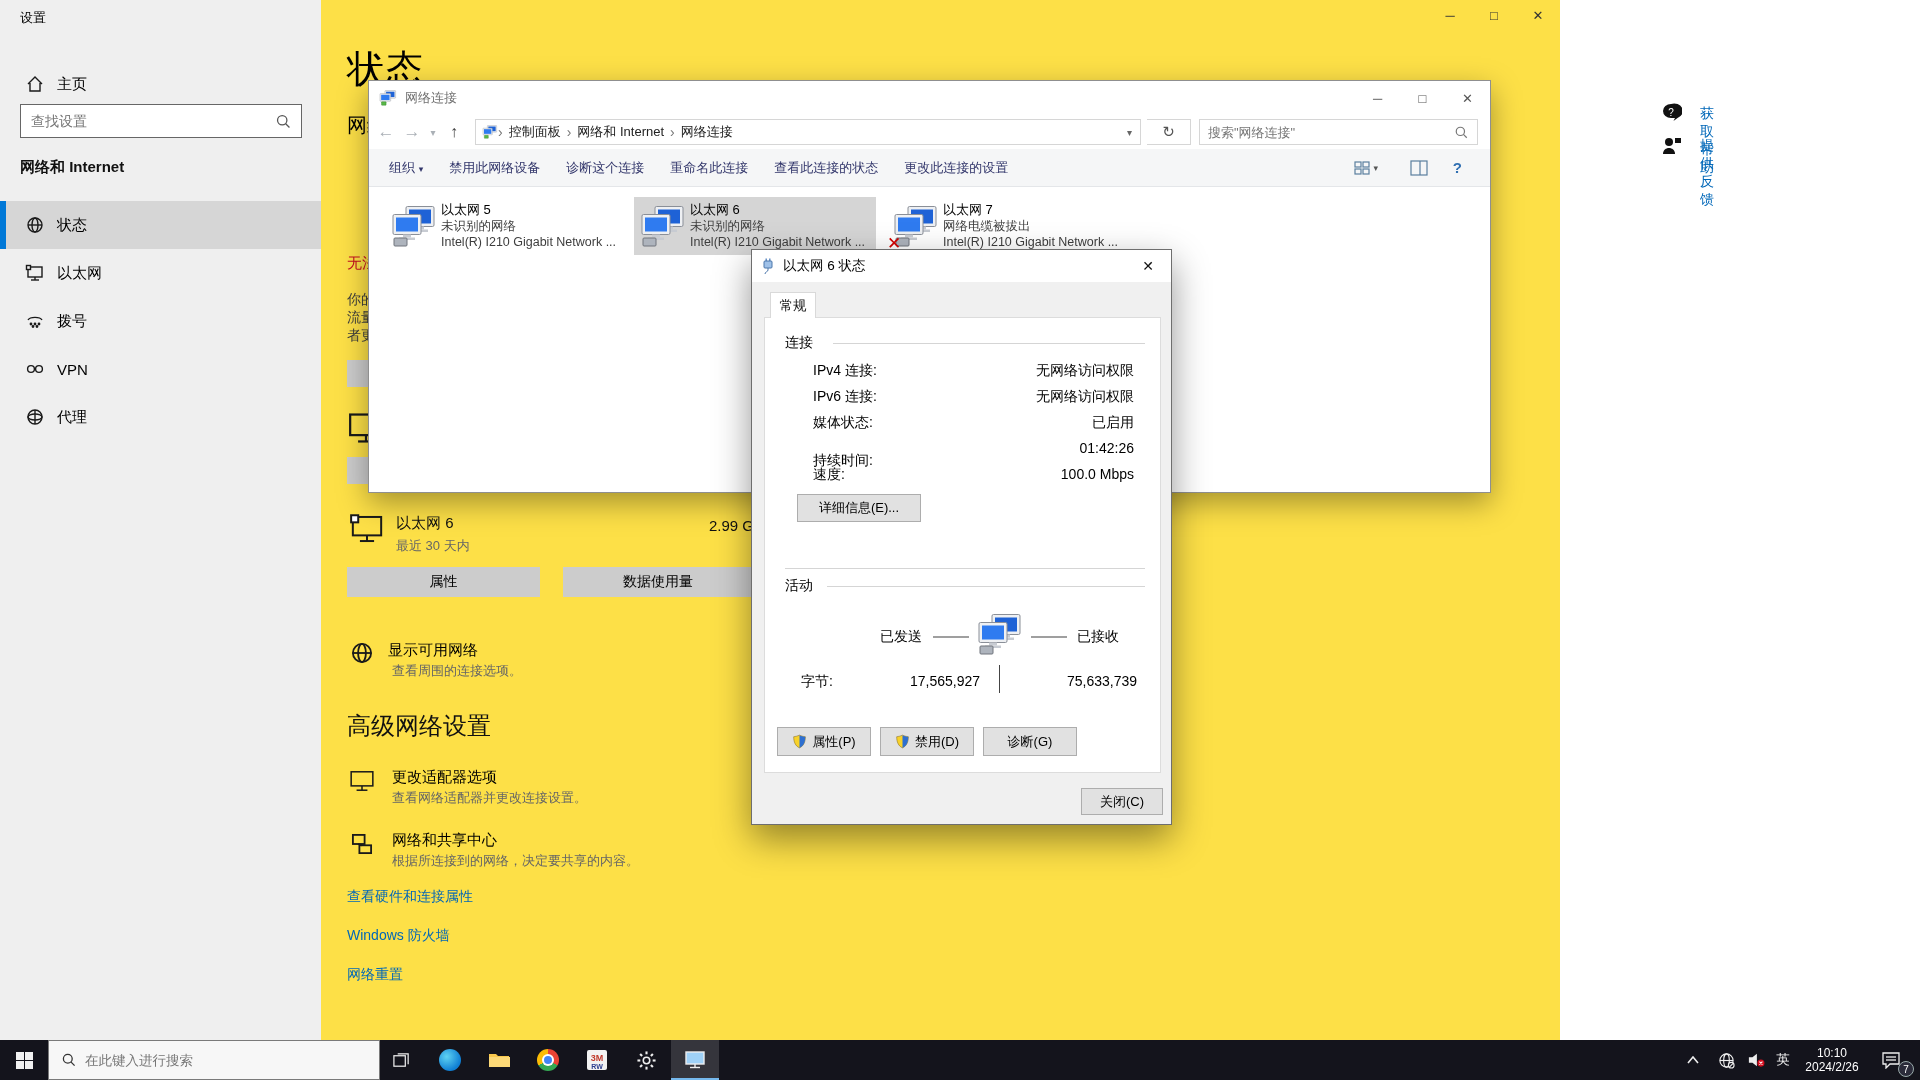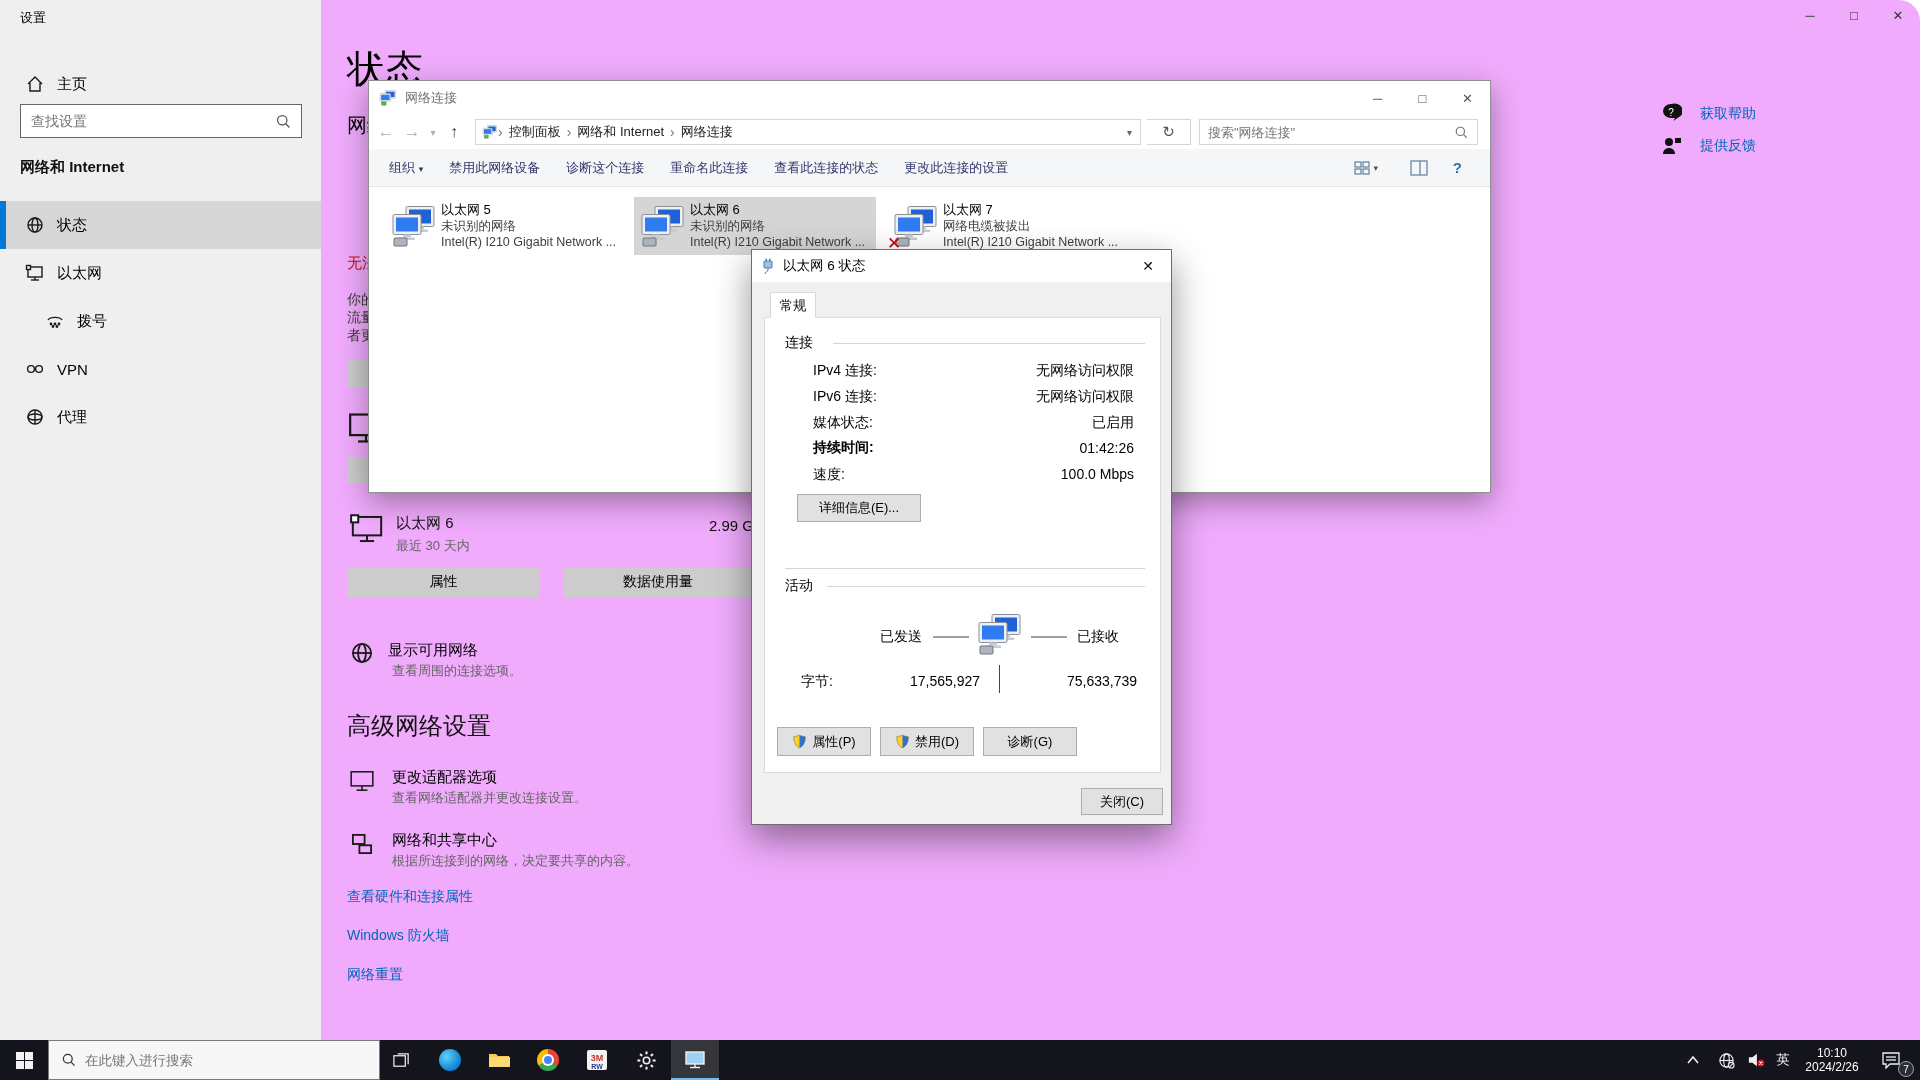--- a/index.html
+++ b/index.html
@@ -1,19 +1,19 @@
 <!DOCTYPE html>
 <html><head>
 <meta charset="utf-8">
 <style>
   * { margin:0; padding:0; box-sizing:border-box; }
   html,body { width:1920px; height:1080px; overflow:hidden; }
   body { font-family:"Liberation Sans","DejaVu Sans",sans-serif; font-size:14px; color:#111; background:#fff; }
   .abs { position:absolute; }
-  #screen { position:relative; width:1920px; height:1080px; background:#f0abfc;border-radius:21px; }
+  #screen { position:relative; width:1560px; height:1080px; background:#fde047; }
 
   
   .set-title { left:20px; top:9px; font-size:13px; color:#000; }
   .win-ctl { width:44px; height:30px; display:flex; align-items:center; justify-content:center; color:#333; font-size:13px; }
   .sidebar { left:0; top:0; width:321px; height:1040px; background:#efefef; }
   .side-row { position:absolute; left:0; width:321px; height:48px; display:flex; align-items:center; font-size:15px; color:#000; }
   .side-row .ic { width:20px; height:20px; margin-left:25px; margin-right:12px; flex:0 0 auto; }
   .side-row.sel { background:#d6d6d6; }
   .accent { position:absolute; left:0; width:6px; height:48px; background:#0078d7; }
   .search-box { position:absolute; left:20px; top:104px; width:282px; height:34px; background:#fff; border:1px solid #666; display:flex; align-items:center; }
@@ -131,21 +131,21 @@
   </div>
   <div class="side-row" style="top:249px;">
     <svg class="ic ln" viewBox="0 0 20 20">
         <rect x="3" y="4" width="14" height="10"></rect>
         <line x1="10" y1="14" x2="10" y2="17"></line>
         <line x1="6" y1="17" x2="14" y2="17"></line>
         <rect x="1.5" y="2.5" width="4" height="4" fill="#efefef"></rect>
       </svg>
     <span>以太网</span>
   </div>
-  <div class="side-row" style="top:297px;padding-left:20px;">
+  <div class="side-row" style="top:297px;">
     <svg class="ic ln" viewBox="0 0 20 20">
         <path d="M3 9 C5 5.5 15 5.5 17 9"></path>
         <circle cx="6" cy="13" r="0.7"></circle>
         <circle cx="10" cy="13" r="0.7"></circle>
         <circle cx="14" cy="13" r="0.7"></circle>
         <circle cx="8" cy="15.5" r="0.7"></circle>
         <circle cx="12" cy="15.5" r="0.7"></circle>
       </svg>
     <span>拨号</span>
   </div>
@@ -383,21 +383,21 @@
 
       <span class="grp" style="left:20px;top:16px;">连接</span>
       <div class="etch" style="left:68px;top:25px;width:312px;"></div>
 
       <span class="drow-l" style="top:44px;">IPv4 连接:</span>
       <span class="drow-v" style="top:44px;">无网络访问权限</span>
       <span class="drow-l" style="top:70px;">IPv6 连接:</span>
       <span class="drow-v" style="top:70px;">无网络访问权限</span>
       <span class="drow-l" style="top:96px;">媒体状态:</span>
       <span class="drow-v" style="top:96px;">已启用</span>
-      <span class="drow-l" style="top:121px;font-weight:bold;">持续时间:</span>
+      <span class="drow-l" style="top:134px;">持续时间:</span>
       <span class="drow-v" style="top:122px;">01:42:26</span>
       <span class="drow-l" style="top:148px;">速度:</span>
       <span class="drow-v" style="top:148px;">100.0 Mbps</span>
 
       <div class="dlg-btn" style="left:32px;top:176px;width:124px;height:28px;">详细信息(E)...</div>
 
       <div class="etch" style="left:20px;top:250px;width:360px;"></div>
       <span class="grp" style="left:20px;top:259px;">活动</span>
       <div class="etch" style="left:62px;top:268px;width:318px;"></div>
 

